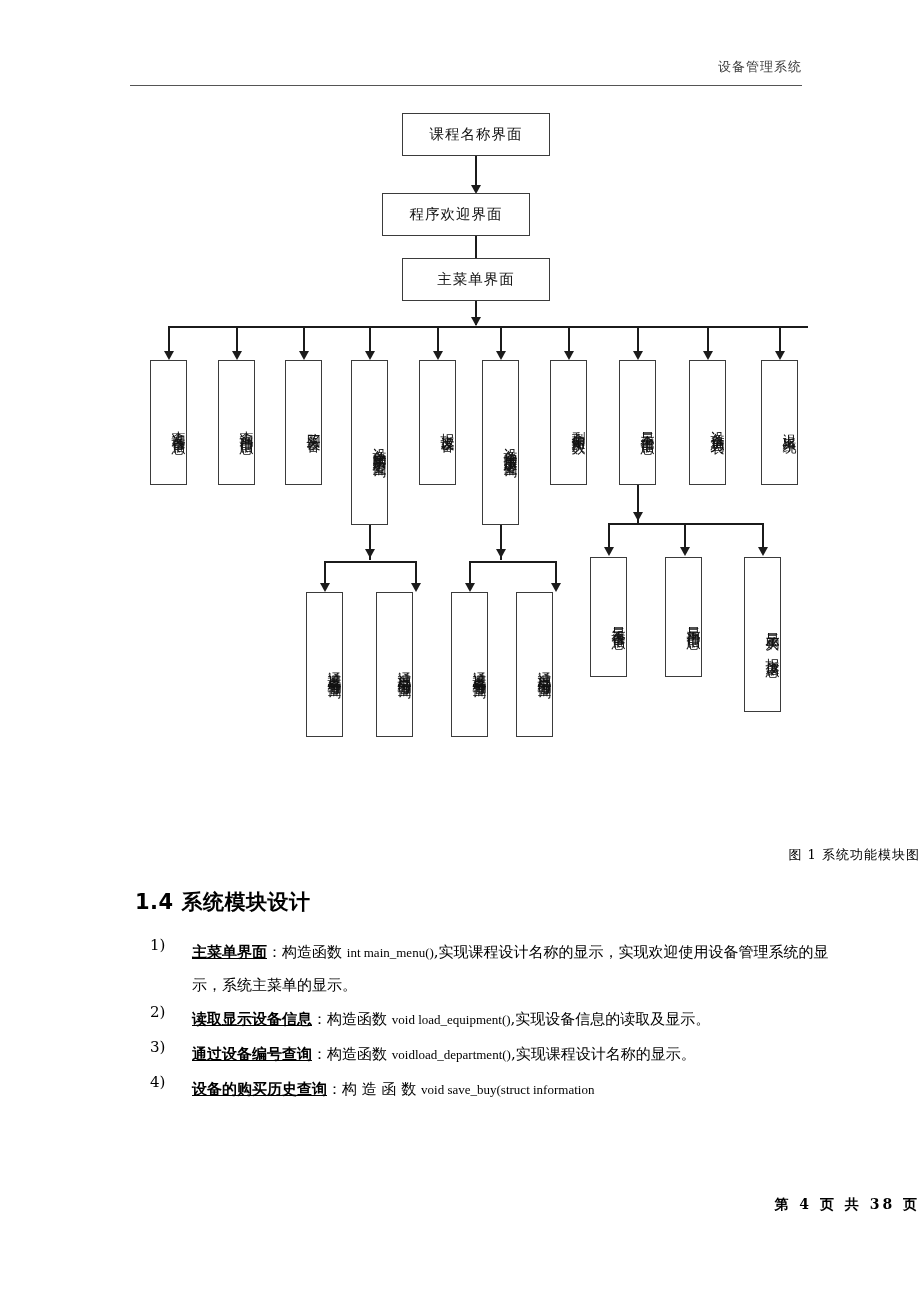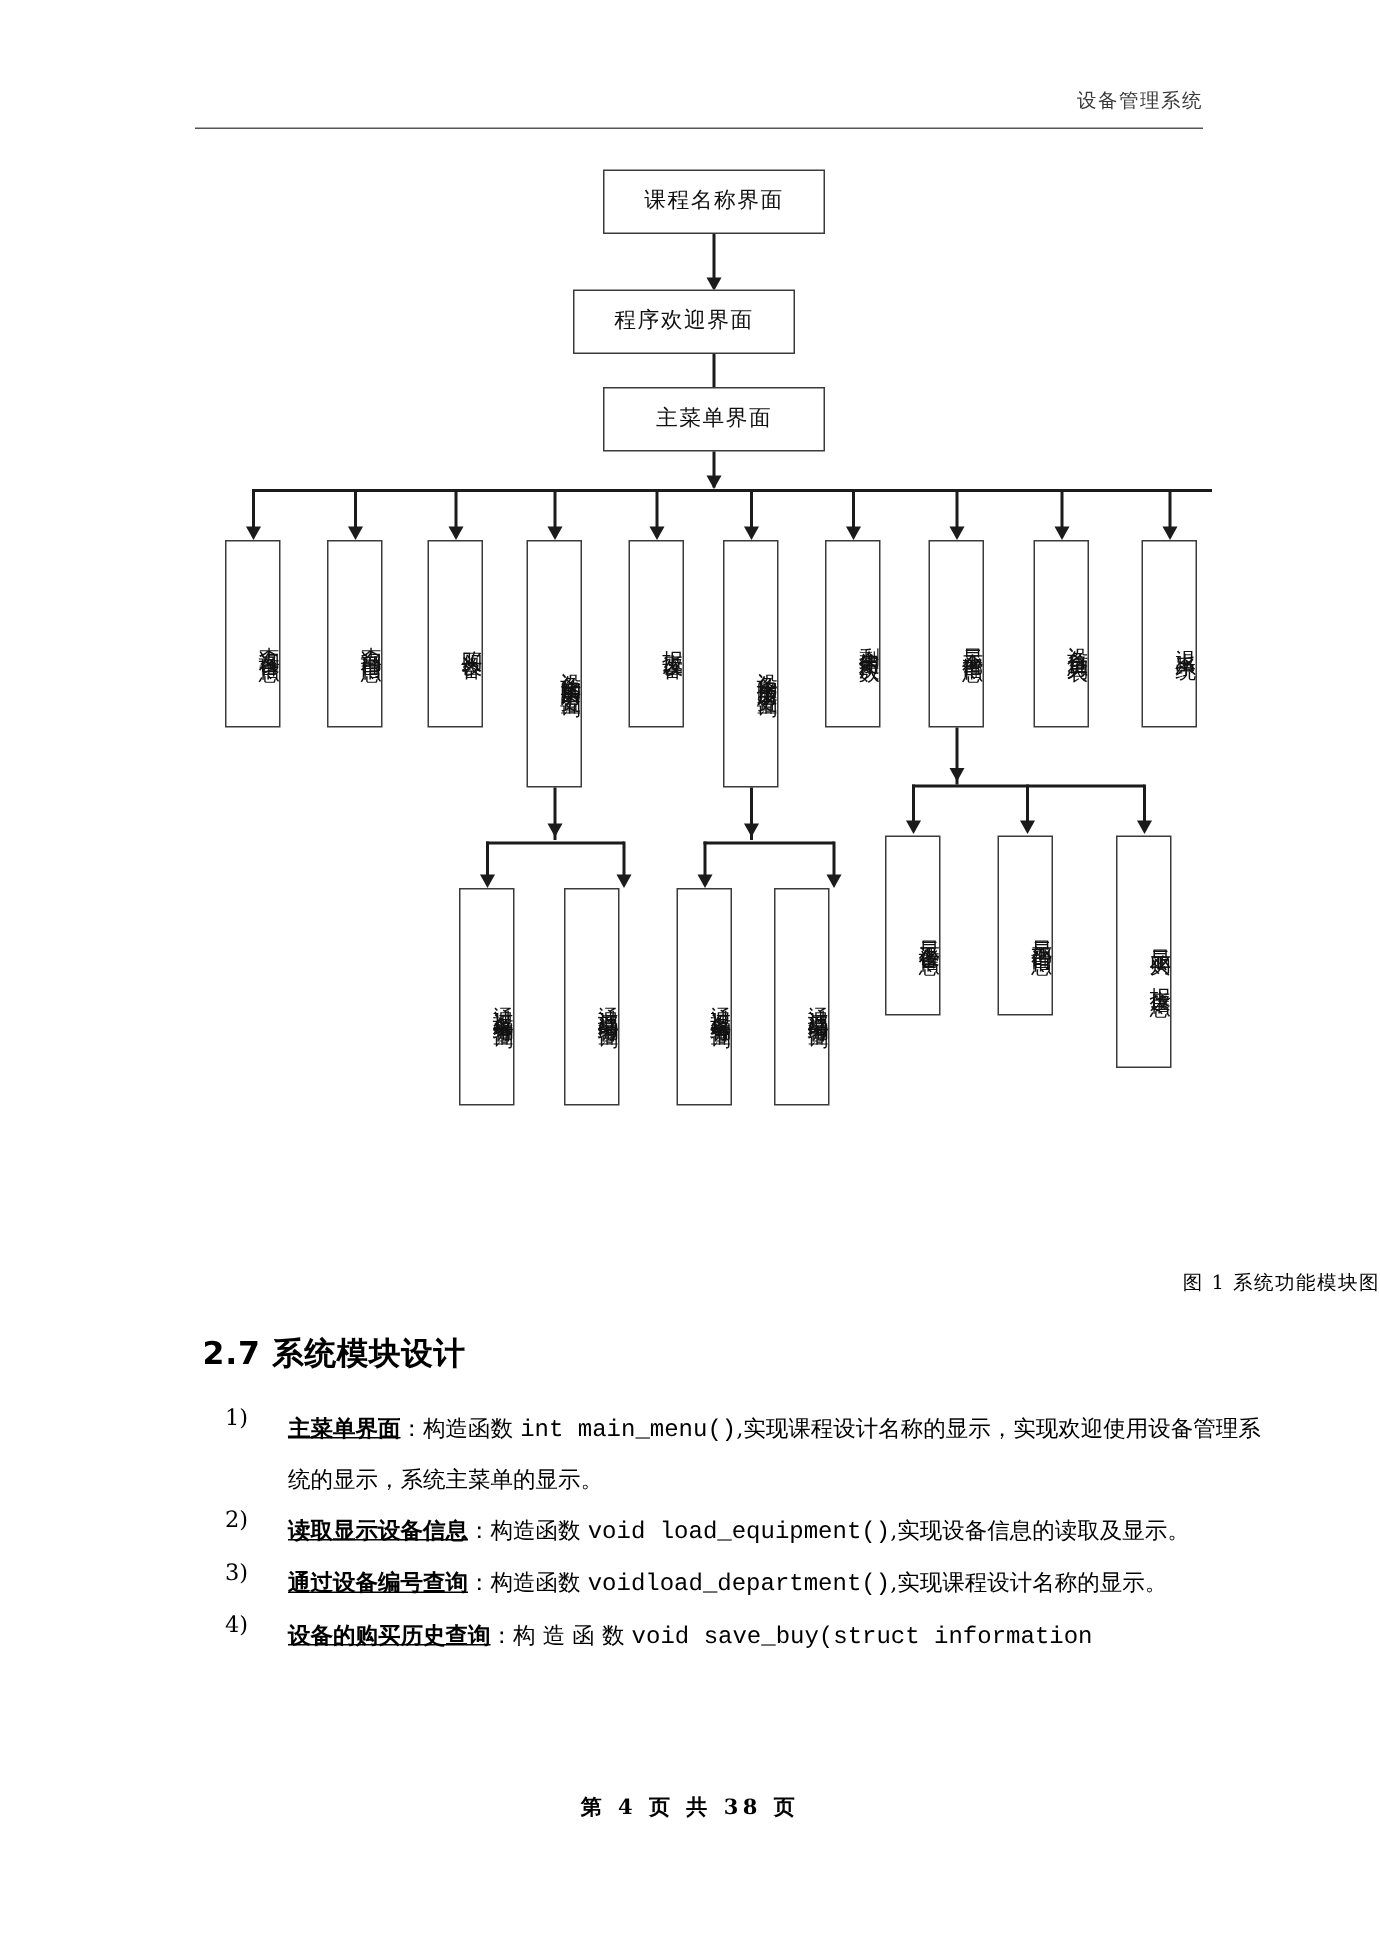--- a/index.html
+++ b/index.html
@@ -76,25 +76,25 @@
   .li{position:relative;min-height:34px;margin-bottom:1px;}
   .li-num{
     position:absolute;left:0;top:0;width:34px;
     font-size:15px;text-align:left;
   }
   .li-body{
     margin-left:42px;font-size:15px;line-height:33px;
     text-indent:0;
   }
   .term{font-weight:bold;text-decoration:underline;}
-  .mono{font-family:Liberation Mono, monospace;font-size:16px;}
+  .mono{font-family:Liberation Serif, serif;font-size:13px;}
 
   
   .footer{
-    position:absolute;left:0;top:1196px;width:920px;text-align:center;
+    position:absolute;left:0;top:1196px;width:920px;text-align:right;
     font-size:14px;letter-spacing:3px;
   }
   .footer b{font-weight:bold;}
 </style>
 </head>
 <body>
 
 <div class="page">
 
   <div class="header">
@@ -183,21 +183,21 @@
     <div class="arrow" style="left:758px;top:547px;"></div>
 
     <div class="node v" style="left:590px;top:557px;width:37px;height:120px;">显示设备信息</div>
     <div class="node v" style="left:665px;top:557px;width:37px;height:120px;">显示部门信息</div>
     <div class="node v" style="left:744px;top:557px;width:37px;height:155px;">显示购买 报废信息</div>
 
   </div>
 
   <div class="caption">图 1 系统功能模块图</div>
 
-  <div class="h2">2.7 系统模块设计</div>
+  <div class="h2">1.4 系统模块设计</div>
 
   <div class="list">
 
     <div class="li">
       <span class="li-num">1)</span>
       <div class="li-body">
         <span class="term">主菜单界面</span><span>：</span><span>构造函数 </span><span class="mono">int main_menu()</span><span>,实现课程设计名称的显示，实现欢迎使用设备管理系统的显示，系统主菜单的显示。</span>
       </div>
     </div>
 

